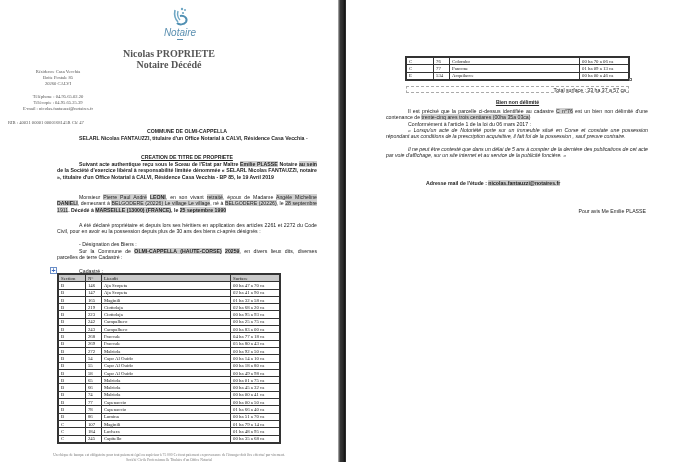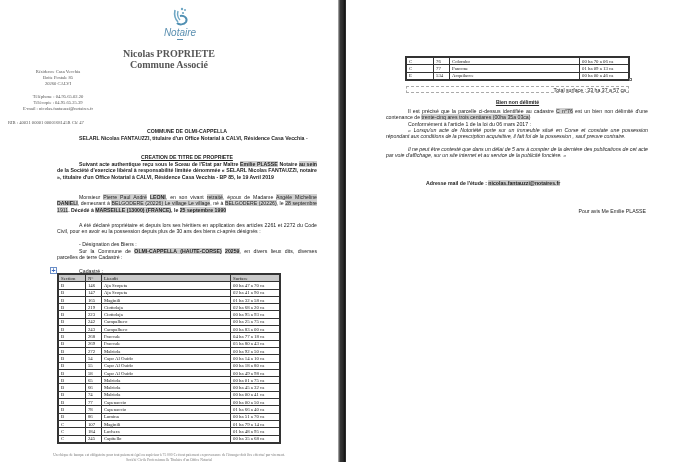--- a/index.html
+++ b/index.html
@@ -83,21 +83,21 @@
       <circle cx="13" cy="3" r="1.2" fill="#6fa7c4"></circle>
       <circle cx="16" cy="4" r="1" fill="#6fa7c4"></circle>
       <circle cx="14" cy="7" r="1.1" fill="#6fa7c4"></circle>
       <path d="M11 10 C15 9, 19 12, 17 16 C15 19, 10 19, 8 17" stroke="#4f8fb2" stroke-width="2" fill="none"></path>
     </svg>
     <div class="logo-text">Notaire</div>
     <div class="logo-bar"></div>
   </div>
 
   <div class="notary-name">Nicolas PROPRIETE</div>
-  <div class="notary-title">Commune Associé</div>
+  <div class="notary-title">Notaire Décédé</div>
 
   <div class="contact contact-addr">
     <div>Résidence Casa Vecchia</div>
     <div>Boite Postale 85</div>
     <div>20260 CALVI</div>
   </div>
   <div class="contact contact-tel">
     <div>Téléphone : 04.95.65.02.20</div>
     <div>Télécopie :  04.95.65.25.39</div>
     <div>E-mail :  nicolas.fantauzzi@notaires.fr</div>

